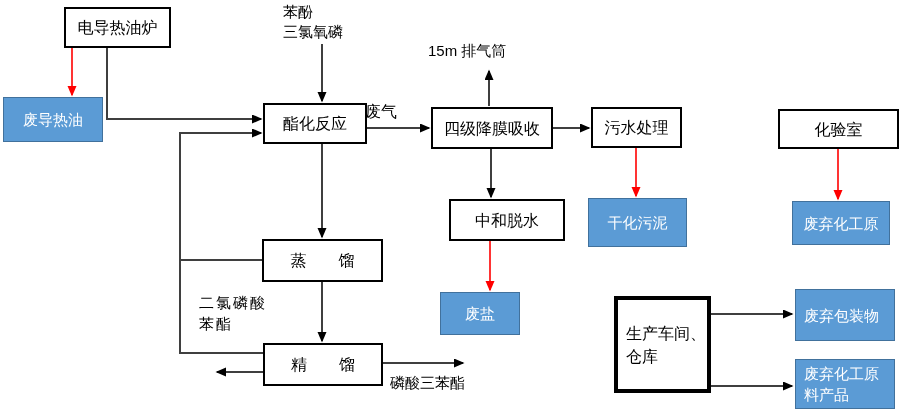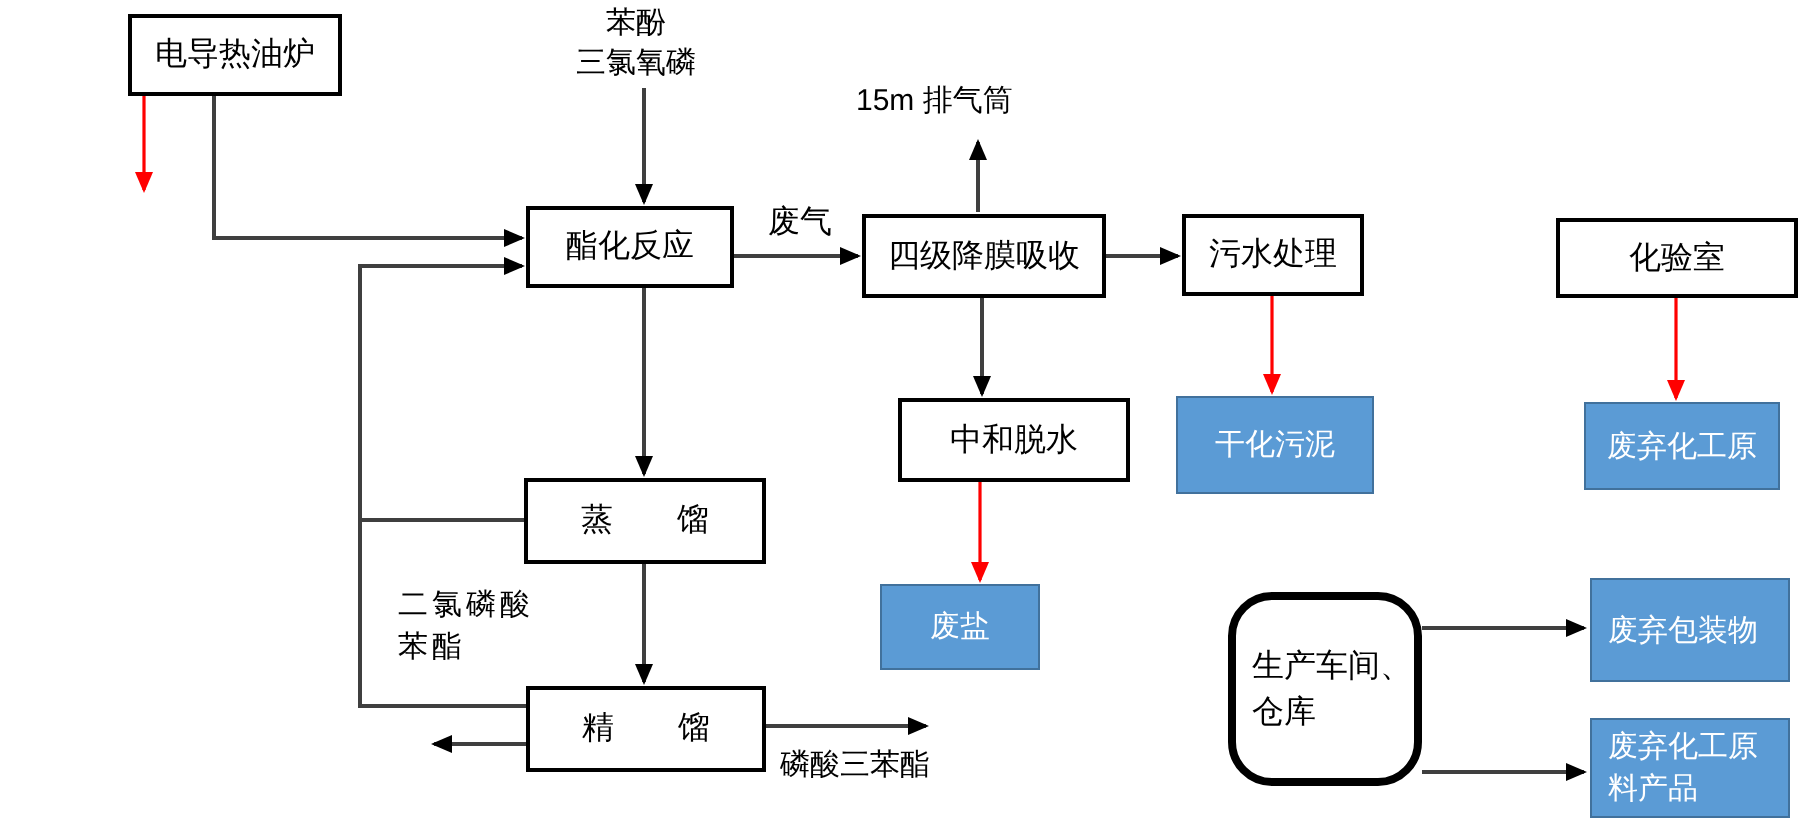--- a/index.html
+++ b/index.html
@@ -5,29 +5,29 @@
   * { margin:0; padding:0; box-sizing:border-box; }
   html,body { background:#ffffff; }
   body { font-family:"Liberation Sans", sans-serif; color:var(--text_dark,#000); }
   .canvas { position:relative; width:903px; height:420px; background:#fff; overflow:hidden; }
   .wires { position:absolute; left:0; top:0; }
 
   .box { position:absolute; display:flex; align-items:center; justify-content:center;
          text-align:center; line-height:21px; }
   .wbox { background:#ffffff; border:2px solid var(--box_border,#000); font-size:16px;
           color:var(--text_dark,#000); }
-  .thick { border-width:4px;border-radius:22px; }
+  .thick { border-width:4px; }
   .bbox { background:var(--blue_fill,#5B9BD5); border:1.5px solid var(--blue_border,#41719C);
           color:var(--text_light,#fff); font-size:15px; }
   .leftal { justify-content:flex-start; text-align:left; padding-left:8px; }
   .pre { white-space:pre-line; }
 
   .note { position:absolute; font-size:15px; line-height:21px; color:var(--text_dark,#000);
           white-space:pre-line; }
-  .ctr { text-align:center; }
+  .ctr { }
   .sp  { letter-spacing:2px; }
 
   .wire-black { stroke:var(--line_dark,#3F3F3F); stroke-width:2; fill:none; }
   .wire-red   { stroke:var(--arrow_red,#FF0000); stroke-width:1.6; fill:none; }
   .ah-black   { fill:var(--box_border,#000); stroke:none; }
   .ah-red     { fill:var(--arrow_red,#FF0000); stroke:none; }
 </style>
 </head>
 <body>
 
@@ -68,28 +68,29 @@
   <div class="box wbox" style="left:263px;top:103px;width:104px;height:41px">酯化反应</div>
   <div class="box wbox" style="left:431px;top:107px;width:122px;height:42px">四级降膜吸收</div>
   <div class="box wbox" style="left:591px;top:107px;width:91px;height:41px">污水处理</div>
   <div class="box wbox" style="left:449px;top:199px;width:116px;height:42px">中和脱水</div>
   <div class="box wbox" style="left:778px;top:109px;width:121px;height:40px">化验室</div>
   <div class="box wbox" style="left:263px;top:343px;width:120px;height:43px">精　　馏</div>
   <div class="box wbox" style="left:262px;top:239px;width:121px;height:43px">蒸　　馏</div>
   <div class="box wbox thick leftal pre" style="left:614px;top:296px;width:97px;height:97px;line-height:23px">生产车间、
 仓库</div>
 
+  <div class="box bbox" style="left:3px;top:97px;width:100px;height:45px">废导热油</div>
   <div class="box bbox" style="left:588px;top:198px;width:99px;height:49px">干化污泥</div>
   <div class="box bbox" style="left:440px;top:292px;width:80px;height:43px">废盐</div>
   <div class="box bbox" style="left:792px;top:201px;width:98px;height:44px">废弃化工原</div>
   <div class="box bbox leftal" style="left:795px;top:289px;width:100px;height:52px">废弃包装物</div>
   <div class="box bbox leftal pre" style="left:795px;top:359px;width:100px;height:50px">废弃化工原
 料产品</div>
 
   <div class="note ctr" style="left:283px;top:2px;width:70px;line-height:20px">苯酚
 三氯氧磷</div>
   <div class="note" style="left:428px;top:40px;width:92px">15m 排气筒</div>
-  <div class="note" style="left:384px;top:101px;width:46px;font-size:16px">废气</div>
+  <div class="note" style="left:365px;top:101px;width:46px;font-size:16px">废气</div>
   <div class="note sp" style="left:199px;top:292px;width:90px">二氯磷酸
 苯酯</div>
   <div class="note" style="left:390px;top:372px;width:85px">磷酸三苯酯</div>
 
 </div>
 
 </body></html>

